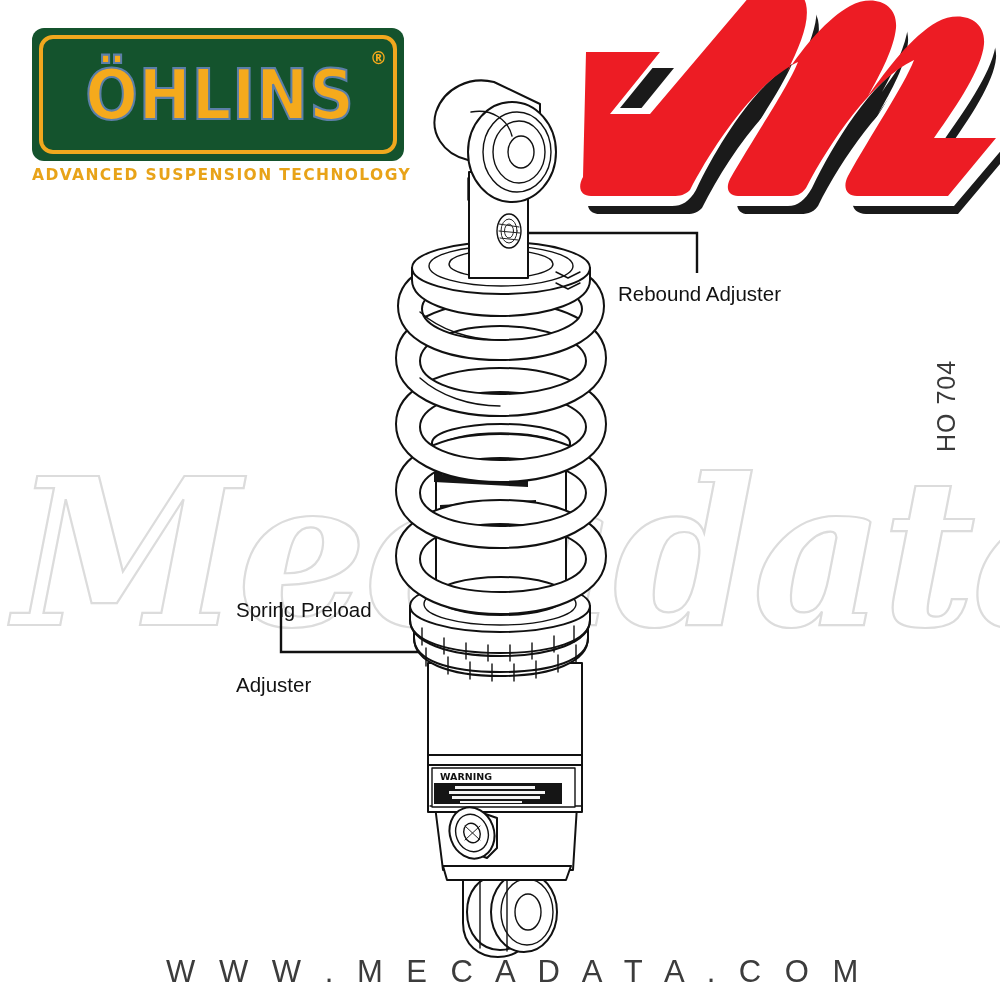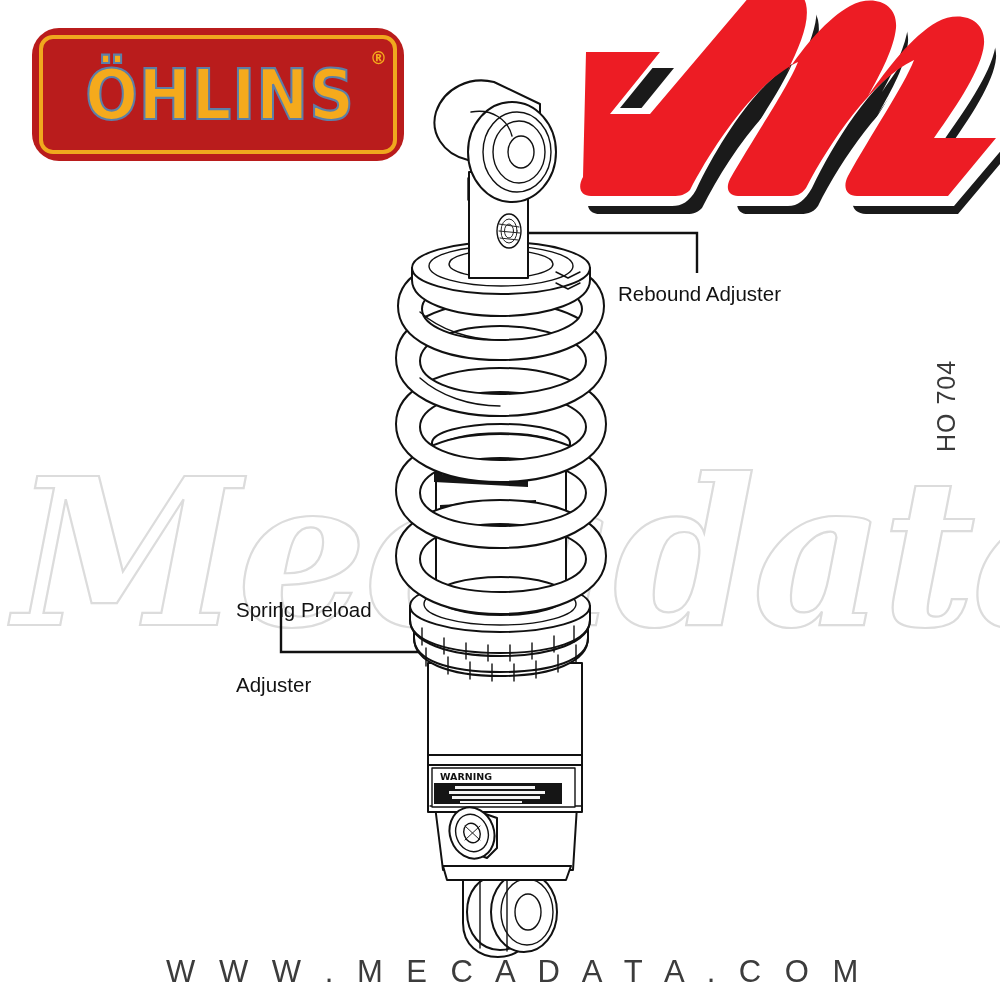--- a/index.html
+++ b/index.html
@@ -21,21 +21,21 @@
     font-family:"DejaVu Serif","Liberation Serif",serif;
     font-style:italic;font-weight:700;
     font-size:205px;letter-spacing:-4px;
     fill:none;stroke:#dcdcdc;stroke-width:2.2;
   }
 
   
   .ohlins-logo{position:absolute;left:32px;top:28px;width:372px;height:165px;z-index:6;}
   .ohlins-plate{
     position:absolute;left:0;top:0;width:372px;height:133px;
-    background:#b91c1c;border-radius:27px;
+    background:#14532d;border-radius:12px;
     box-sizing:border-box;
   }
   .ohlins-plate:before{
     content:"";position:absolute;left:7px;top:7px;right:7px;bottom:7px;
     border:4px solid #f0a81e;border-radius:14px;
   }
   .ohlins-word{
     position:absolute;left:0;top:0;width:372px;height:133px;
     display:flex;align-items:center;justify-content:center;
     font-family:"DejaVu Sans","Liberation Sans",sans-serif;
@@ -106,20 +106,21 @@
     <svg viewBox="0 0 1000 220" xmlns="http://www.w3.org/2000/svg">
       <text class="wm-text" x="14" y="170">Mecadata</text>
     </svg>
   </div>
 
   <div class="ohlins-logo">
     <div class="ohlins-plate">
       <div class="ohlins-word">ÖHLINS</div>
       <div class="ohlins-reg">®</div>
     </div>
+    <div class="ohlins-tag">ADVANCED  SUSPENSION  TECHNOLOGY</div>
   </div>
 
   <div class="m-logo">
     <svg width="460" height="240" viewBox="0 0 460 240" xmlns="http://www.w3.org/2000/svg">
 
       <g transform="translate(10,16)">
         <path fill="#1a1a1a" d="
           M 28 62
           L 108 62
           L 56 126

